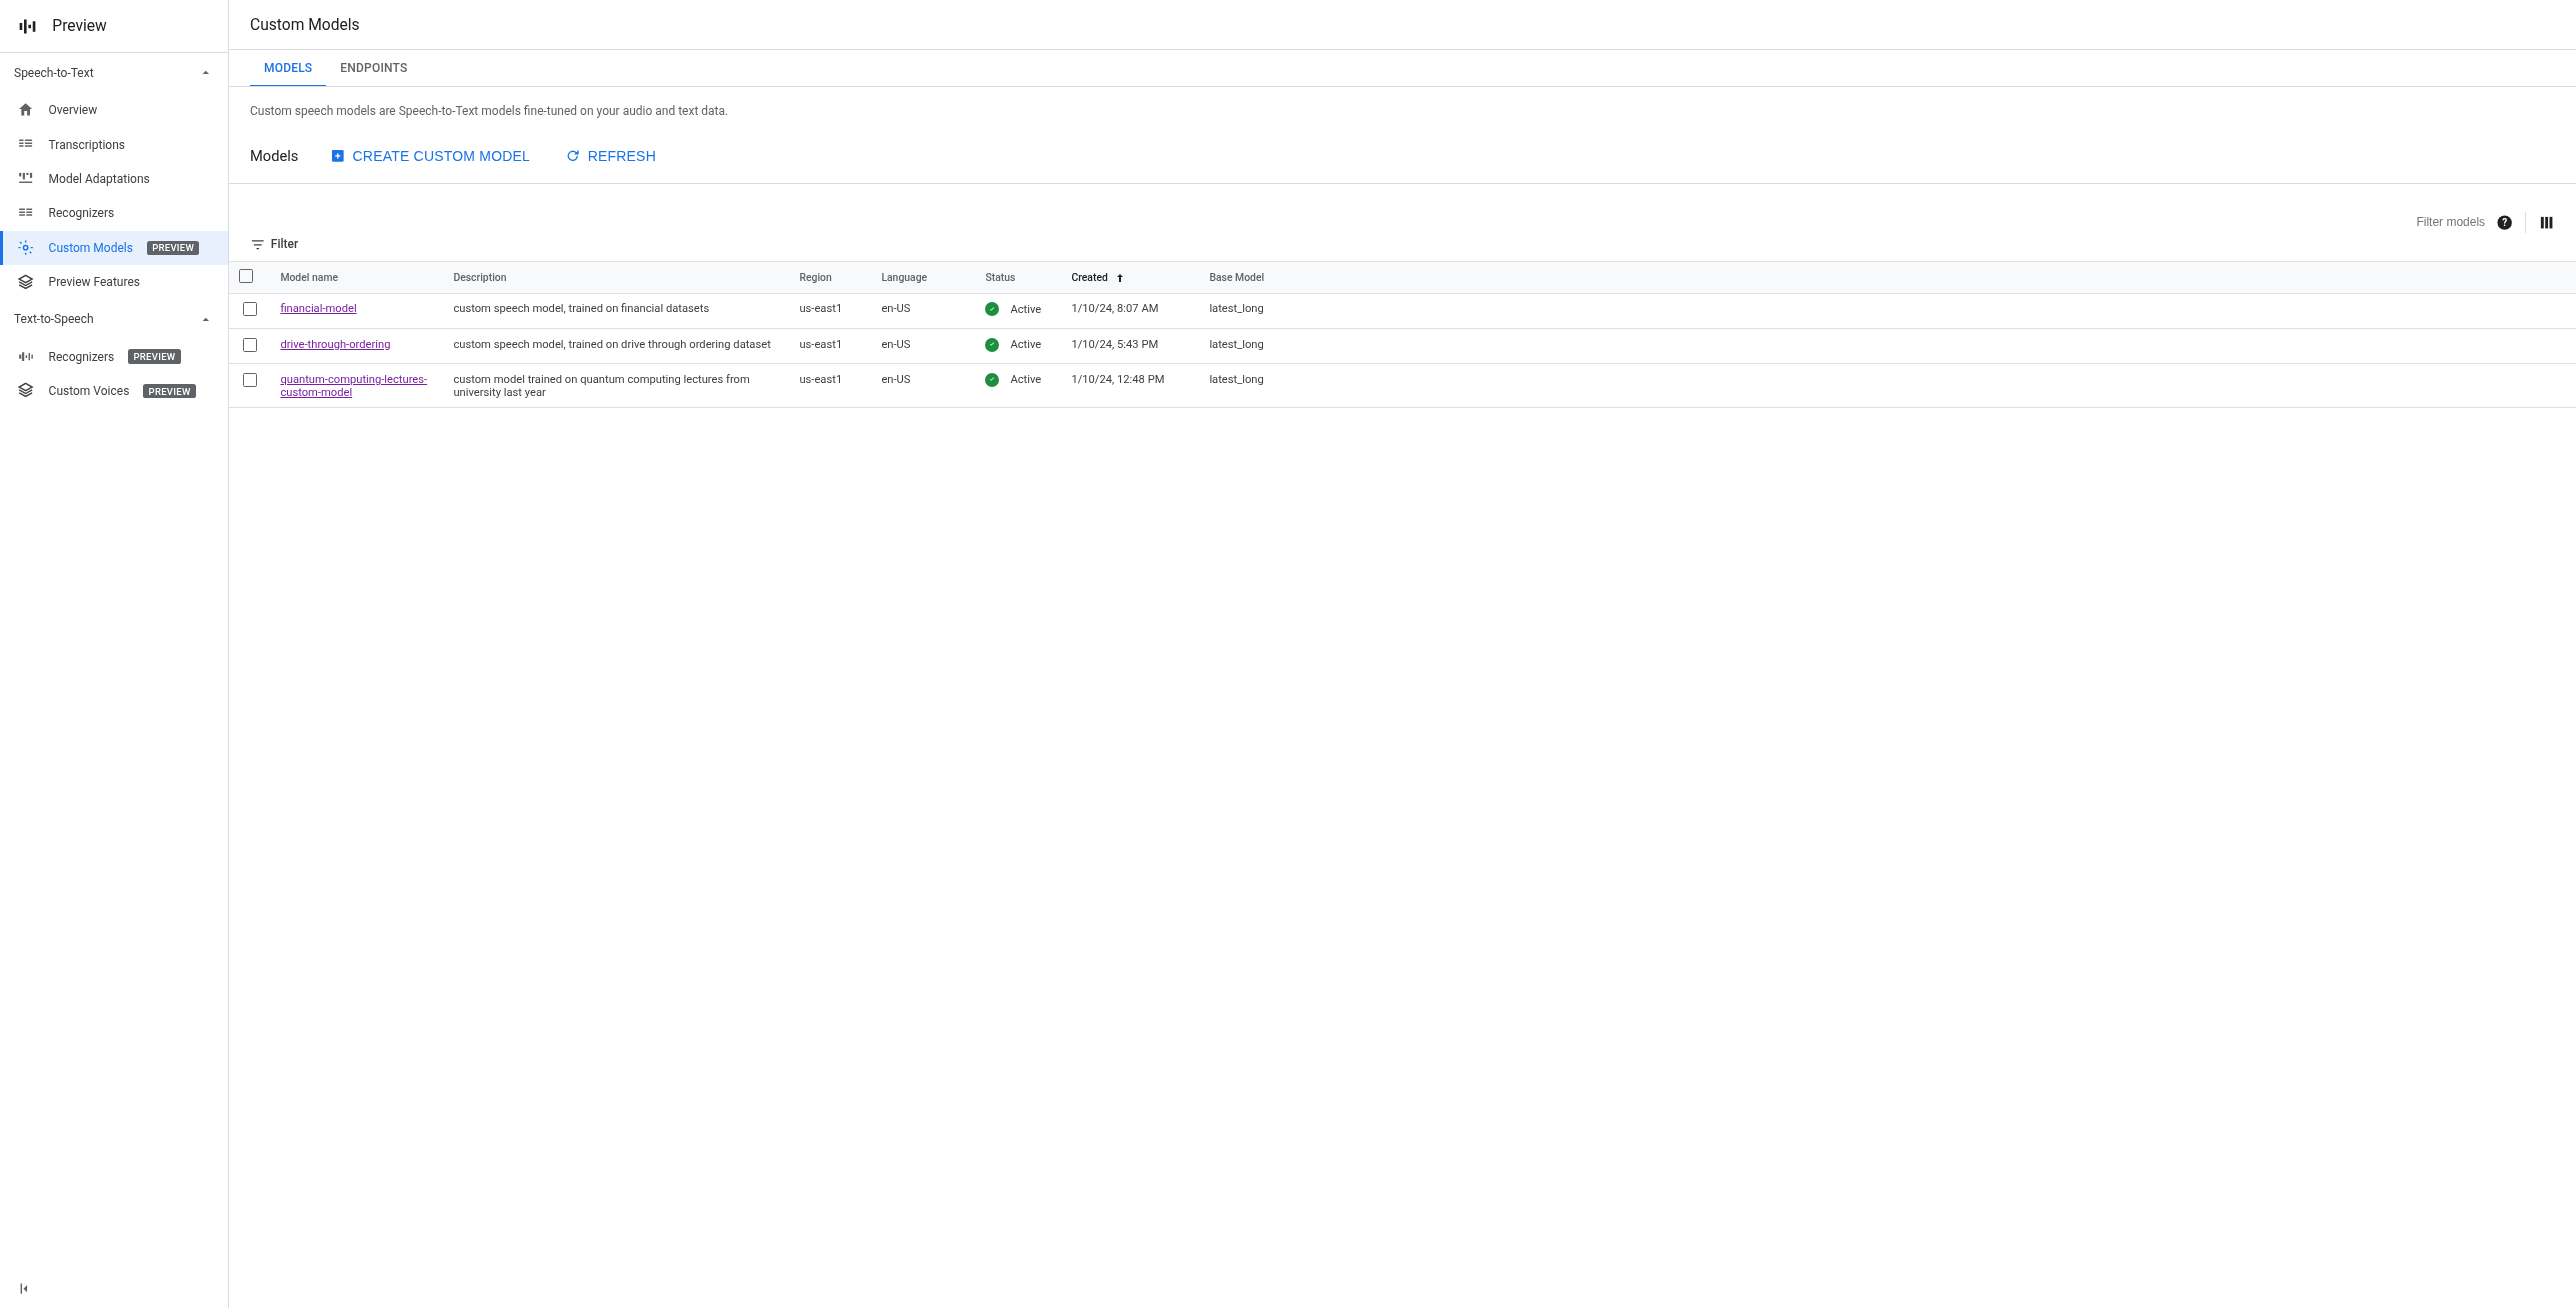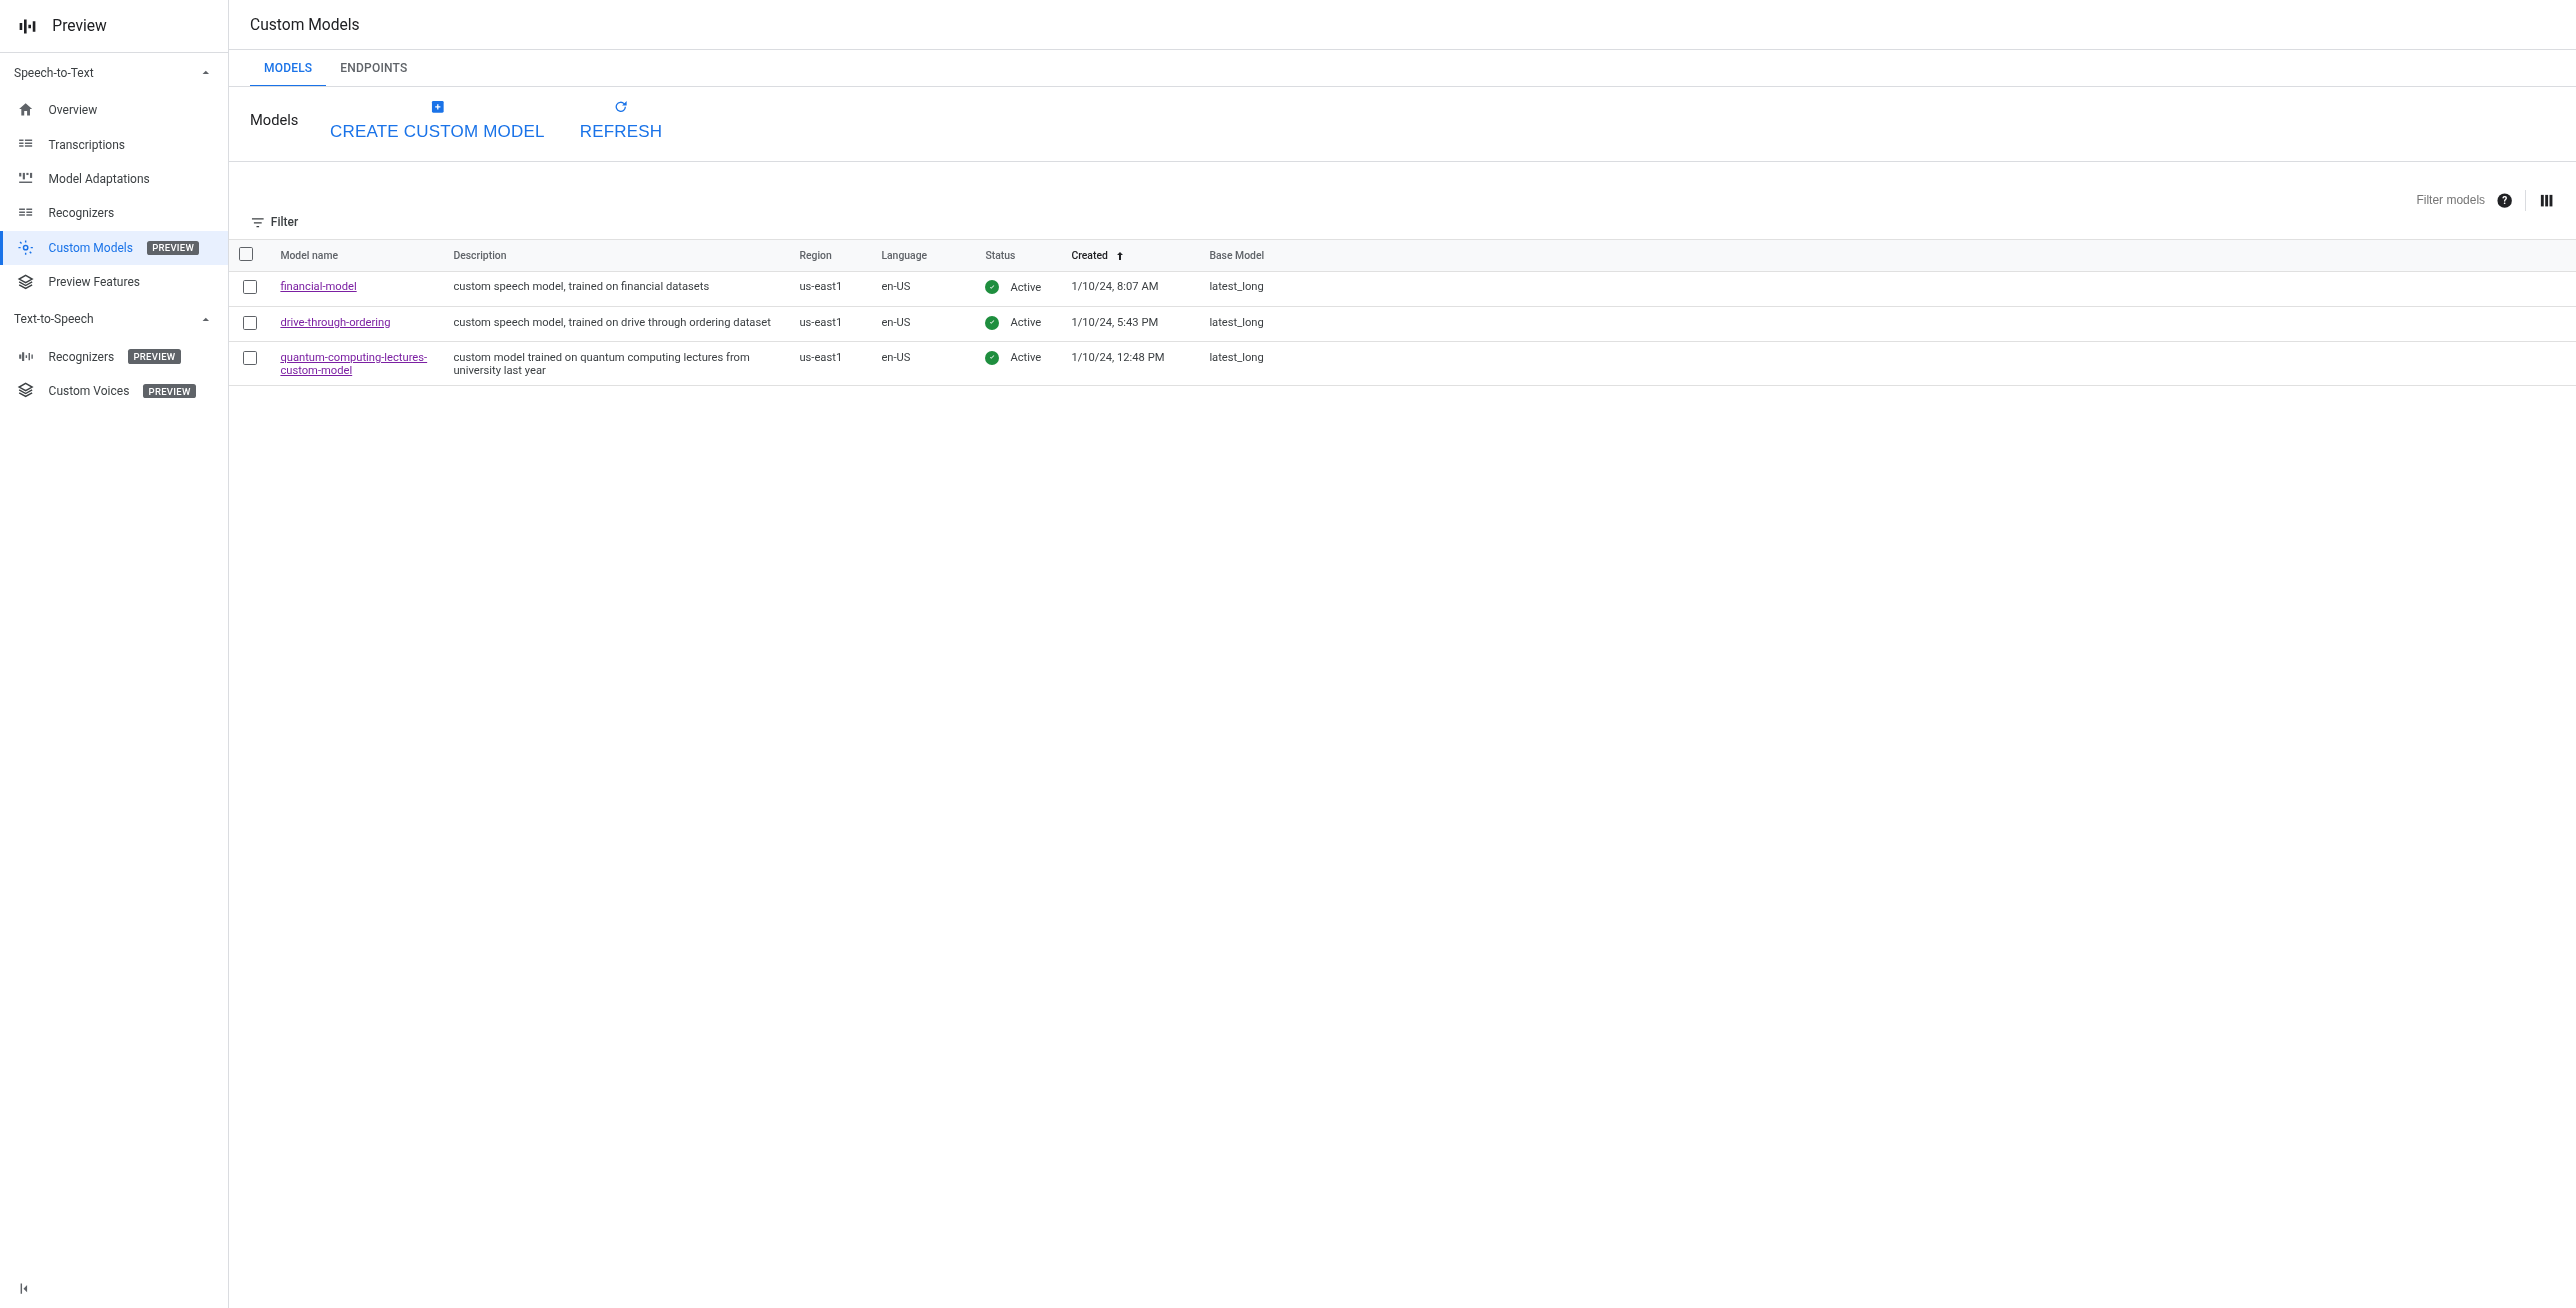--- a/index.html
+++ b/index.html
@@ -31,21 +31,21 @@
     .page-title { font-size: 15.6px; padding: 15.6px 21px; border-bottom: 0.9px solid #dadce0; }
     
     .tabs { display: flex; border-bottom: 0.9px solid #dadce0; padding: 0 21px; }
     .tab { padding: 10.4px 14px; font-size: 12px; font-weight: 500; color: #5f6368; cursor: pointer; border-bottom: 1.7px solid transparent; letter-spacing: 0.2px; }
     .tab.active { color: #1a73e8; border-bottom-color: #1a73e8; }
     
     .description { padding: 17.3px 21px; color: #5f6368; font-size: 12px; }
     
     .section-heading-row { display: flex; align-items: center; gap: 28px; padding: 7px 21px 14px; }
     .section-heading { font-size: 14.7px; font-weight: 400; color: #202124; }
-    .action-btn { display: inline-flex; align-items: center; gap: 7px; color: #1a73e8; font-size: 17px; font-weight: 500; cursor: pointer; letter-spacing: 0.2px; background: none; border: none; padding: 5.2px 3.5px; flex-direction: column; }
+    .action-btn { display: inline-flex; align-items: center; gap: 7px; color: #1a73e8; font-size: 14px; font-weight: 500; cursor: pointer; letter-spacing: 0.2px; background: none; border: none; padding: 5.2px 3.5px; }
     .action-btn .icon { width: 15.6px; height: 15.6px; }
     
     .filter-bar { display: flex; align-items: center; padding: 8.6px 21px; border-top: 0.9px solid #dadce0; gap: 10.4px; }
     .filter-label { display: flex; align-items: center; gap: 5.2px; font-size: 12px; font-weight: 500; color: #3c4043; margin-top: 44px; }
     .filter-input { border: none; outline: none; font-size: 12px; color: #5f6368; flex: 1; background: transparent; text-align: right; }
     .filter-right { display: flex; align-items: center; gap: 12px; }
     .filter-right .icon { width: 17.3px; height: 17.3px; fill: #202124; cursor: pointer; }
     .divider { width: 0.9px; height: 21px; background: #dadce0; }
     
     
@@ -180,20 +180,21 @@
   </nav>
 
   <main class="main">
     <div class="page-title">Custom Models</div>
 
     <div class="tabs">
       <div class="tab active">MODELS</div>
       <div class="tab">ENDPOINTS</div>
     </div>
 
+    <div class="description">Custom speech models are Speech-to-Text models fine-tuned on your audio and text data.</div>
 
     <div class="section-heading-row">
       <div class="section-heading">Models</div>
       <button class="action-btn">
         <span class="icon"><svg viewBox="0 0 24 24" fill="#1a73e8">
               <rect x="3" y="3" width="18" height="18" rx="2"></rect>
               <path d="M12 8v8M8 12h8" stroke="#fff" stroke-width="2"></path>
             </svg></span>
         <span>CREATE CUSTOM MODEL</span>
       </button>

